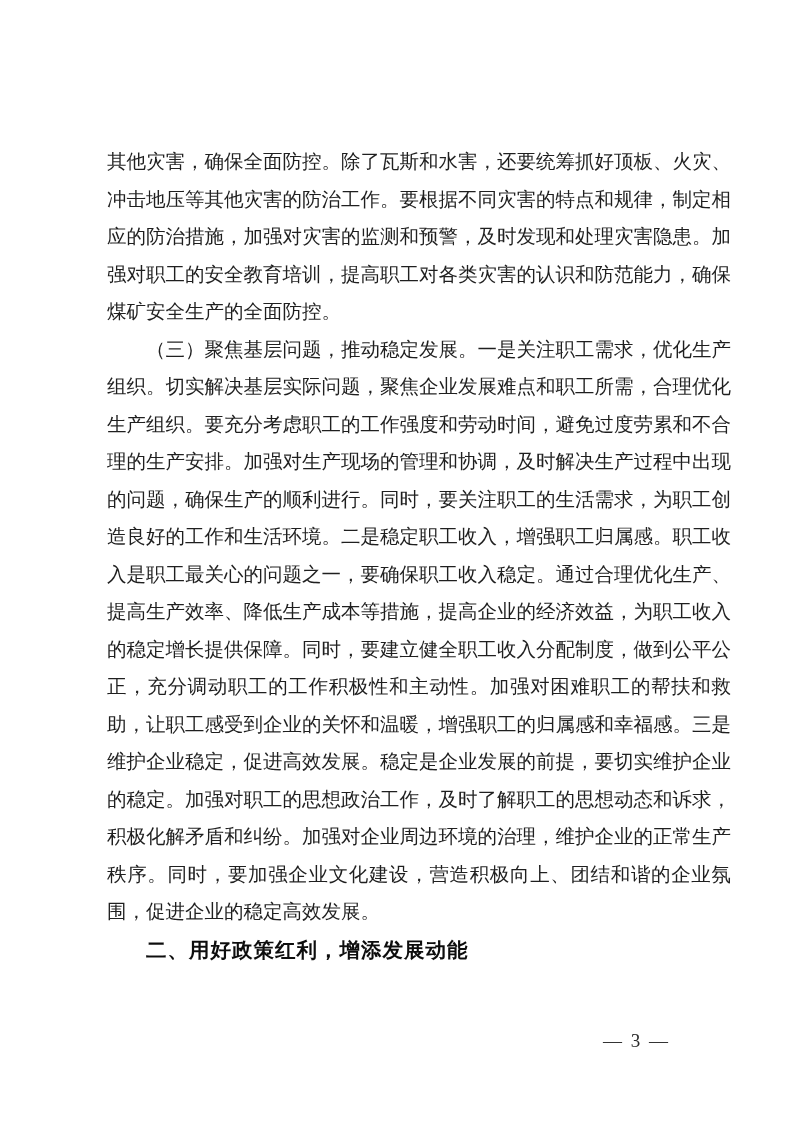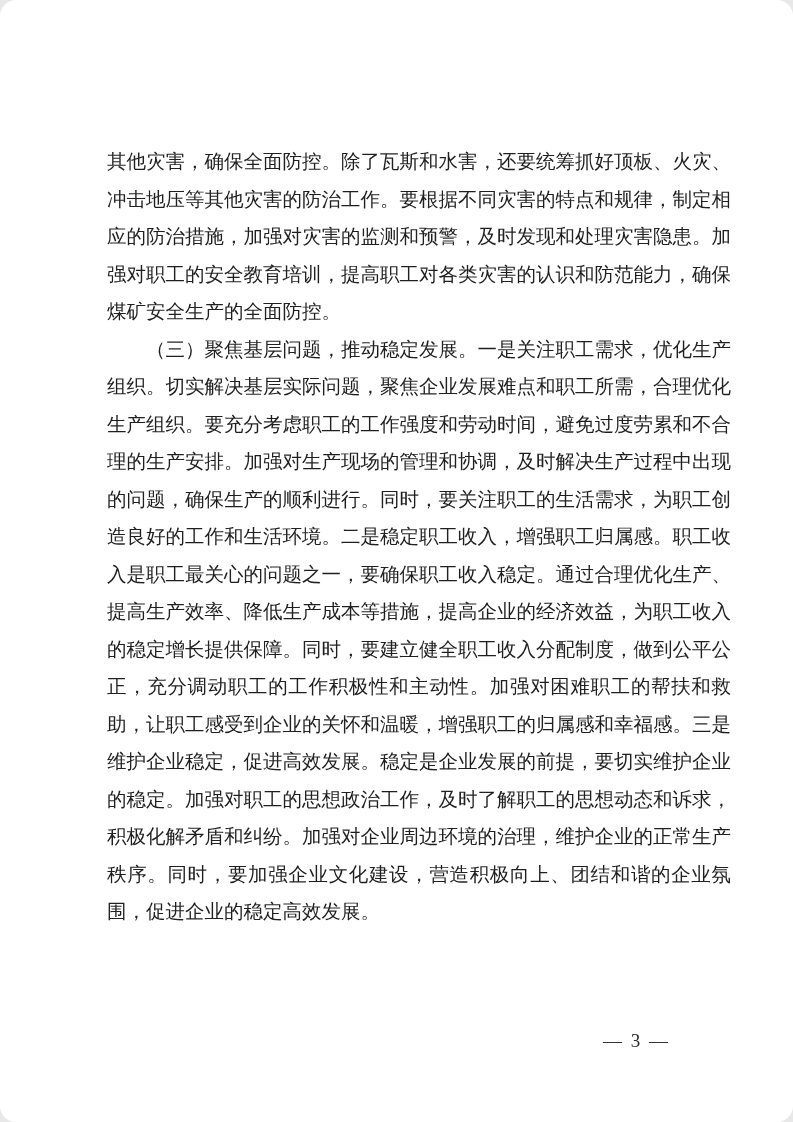--- a/index.html
+++ b/index.html
@@ -8,21 +8,20 @@
     background: #e8e8e8;
   }
   .page {
     position: relative;
     width: 793px;
     height: 1122px;
     margin: 0 auto;
     background: #ffffff;
     overflow: hidden;
     font-family: "Liberation Serif", "DejaVu Serif", serif;
-    border-radius: 16px;
   }
   .doc-body {
     position: absolute;
     left: 107px;
     top: 143px;
     width: 624px;
     color: #1f1f1f;
     font-size: 19.5px;
     line-height: 37.5px;
     text-align: justify;
@@ -58,15 +57,16 @@
     white-space: nowrap;
   }
 </style>
 </head>
 <body>
 
 <div class="page">
   <div class="doc-body">
       <p class="para"><span class="run-body">其他灾害，确保全面防控。除了瓦斯和水害，还要统筹抓好顶板、火灾、冲击地压等其他灾害的防治工作。要根据不同灾害的特点和规律，制定相应的防治措施，加强对灾害的监测和预警，及时发现和处理灾害隐患。加强对职工的安全教育培训，提高职工对各类灾害的认识和防范能力，确保煤矿安全生产的全面防控。</span></p>
       <p class="para indent"><span class="run-lead-bold">（三）聚焦基层问题，推动稳定发展。</span><span class="run-body">一是关注职工需求，优化生产组织。切实解决基层实际问题，聚焦企业发展难点和职工所需，合理优化生产组织。要充分考虑职工的工作强度和劳动时间，避免过度劳累和不合理的生产安排。加强对生产现场的管理和协调，及时解决生产过程中出现的问题，确保生产的顺利进行。同时，要关注职工的生活需求，为职工创造良好的工作和生活环境。二是稳定职工收入，增强职工归属感。职工收入是职工最关心的问题之一，要确保职工收入稳定。通过合理优化生产、提高生产效率、降低生产成本等措施，提高企业的经济效益，为职工收入的稳定增长提供保障。同时，要建立健全职工收入分配制度，做到公平公正，充分调动职工的工作积极性和主动性。加强对困难职工的帮扶和救助，让职工感受到企业的关怀和温暖，增强职工的归属感和幸福感。三是维护企业稳定，促进高效发展。稳定是企业发展的前提，要切实维护企业的稳定。加强对职工的思想政治工作，及时了解职工的思想动态和诉求，积极化解矛盾和纠纷。加强对企业周边环境的治理，维护企业的正常生产秩序。同时，要加强企业文化建设，营造积极向上、团结和谐的企业氛围，促进企业的稳定高效发展。</span></p>
+      <p class="para indent"><span class="run-heading">二、用好政策红利，增添发展动能</span></p>
     </div>
   <div class="page-number">— 3 —</div>
 </div>
 
 </body></html>

